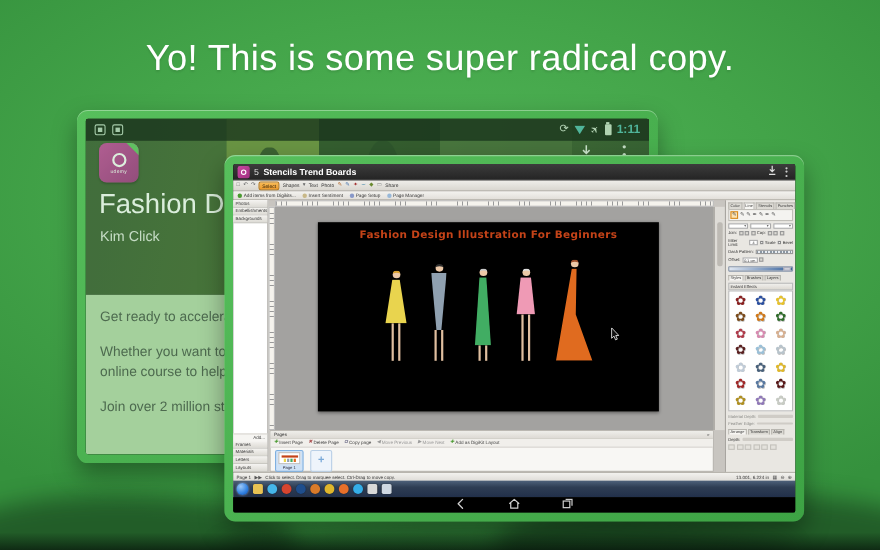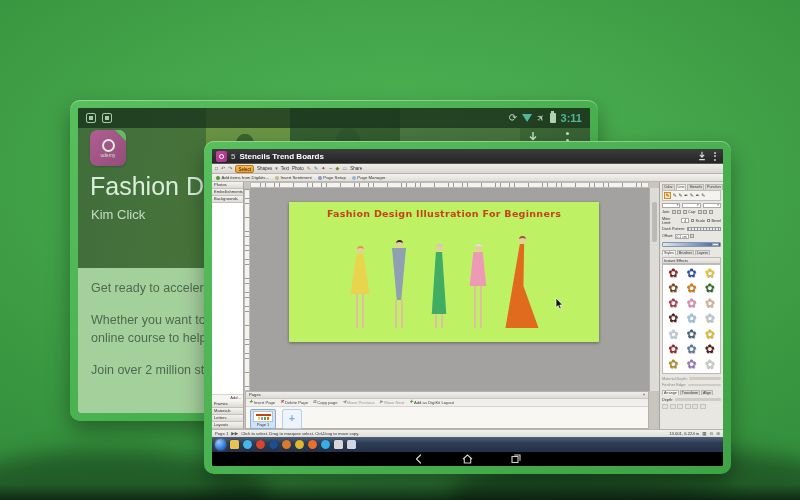--- a/index.html
+++ b/index.html
@@ -73,21 +73,21 @@
   .dk-tb2{position:absolute;top:10px;left:0;right:0;height:8px;background:linear-gradient(#f3f2ef,#e2dfda);border-bottom:1px solid #bcb9b2;display:flex;align-items:center;gap:6px;padding:0 4px}
   .tb2b{display:flex;align-items:center;gap:1.5px;font-size:4.3px;color:#333}
   .dot-ic{width:4px;height:4px;border-radius:50%}
   .dk-hruler{position:absolute;top:18px;left:38px;width:399px;height:6px;background:#f5f3ed;border:1px solid #bbb;background-image:repeating-linear-gradient(90deg,#999 0 .5px,transparent .5px 4.7px)}
   .dk-vruler{position:absolute;top:24px;left:32px;width:6px;height:203px;background:#f5f3ed;border:1px solid #bbb;background-image:repeating-linear-gradient(180deg,#999 0 .5px,transparent .5px 4.7px)}
   .dk-left{position:absolute;left:0;top:18px;width:32px;height:247px;background:#fff;border-right:1px solid #a8a5a0;display:flex;flex-direction:column}
   .acc{height:7px;flex:none;background:linear-gradient(#f4f3f0,#dddbd5);border-bottom:1px solid #c4c2bc;font-size:4.1px;line-height:6px;padding:0 2px;color:#333;white-space:nowrap;overflow:hidden}
   .dk-left .sp{flex:1}
   .addrow{height:7px;flex:none;font-size:4.1px;line-height:6px;text-align:right;padding:0 2px;color:#444;background:#f6f5f2;border-top:1px solid #d8d5d0}
   .dk-canvas{position:absolute;left:38px;top:24px;width:399px;height:203px;background:#a3a2a0;overflow:hidden}
-  .dk-page{position:absolute;left:39px;top:14px;width:310px;height:140px;background:#bef264;box-shadow:0 1px 3px rgba(0,0,0,.4)}
+  .dk-page{position:absolute;left:39px;top:14px;width:310px;height:172px;background:#000000;box-shadow:0 1px 3px rgba(0,0,0,.4)}
   .pg-title{margin-top:6px;text-align:center;font-size:9.5px;font-weight:bold;color:#c44318;letter-spacing:.3px;font-family:"DejaVu Sans",sans-serif}
   .pg-figs{display:flex;justify-content:center;align-items:flex-end;gap:13px;margin-top:9px;height:100px}
   .figure{display:flex;flex-direction:column;align-items:center;width:24px}
   .fh,.fd,.fl{display:block}
   .fh{width:7px;height:7px;border-radius:50%;background:#ecc9a8;border-top:2px solid #888}
   .fd{width:100%;margin-top:1px}
   .fl{width:8px;border-left:2px solid #e0bfa0;border-right:2px solid #e0bfa0;height:26px}
   .f0 .fd{height:40px;clip-path:polygon(36% 0,64% 0,90% 100%,10% 100%)}.f0 .fl{height:34px}
   .f1{width:28px}.f1 .fd{height:52px;clip-path:polygon(25% 0,75% 0,58% 100%,42% 100%)}.f1 .fl{height:28px}
   .f2{width:26px}.f2 .fd{height:62px;clip-path:polygon(38% 0,62% 0,78% 100%,22% 100%)}.f2 .fl{height:14px}
@@ -147,39 +147,40 @@
   .fb-nav{position:absolute;bottom:0;left:0;right:0;height:14px;background:#000;display:flex;justify-content:center;align-items:center;gap:38px}
 </style>
 </head>
 <body>
 
 <div class="stage">
   <div class="blob b1"></div>
   <div class="blob b2"></div>
   <div class="blob b3"></div>
   <div class="bottom-band"></div>
+  <div class="headline">Yo! This is some super radical copy.</div>
 
   <div class="tablet tablet-back">
     <div class="screen">
       <div class="bt-header">
         <div class="bt-band x1"></div>
         <div class="bt-band x2"></div>
         <div class="bt-band x3"></div>
         <div class="bt-sil s1"></div>
         <div class="bt-sil s2"></div>
       </div>
       <div class="bt-status">
         <span class="bti"></span>
         <span class="bti"></span>
         <span class="sp"></span>
         <span class="sync">⟳</span>
         <span class="wifi"></span>
         <span class="plane">✈</span>
         <span class="batt"></span>
-        <span class="bt-time">3:11</span>
+        <span class="bt-time">1:11</span>
       </div>
       <div class="bt-dl">
         <svg width="14" height="14" viewBox="0 0 14 14">
             <path d="M7 1v7M4 5.5l3 3 3-3M3 12h8" stroke="#e8f0e8" stroke-width="1.4" fill="none"></path>
           </svg>
       </div>
       <div class="bt-dots">
           <i></i>
           <i></i>
           <i></i>

